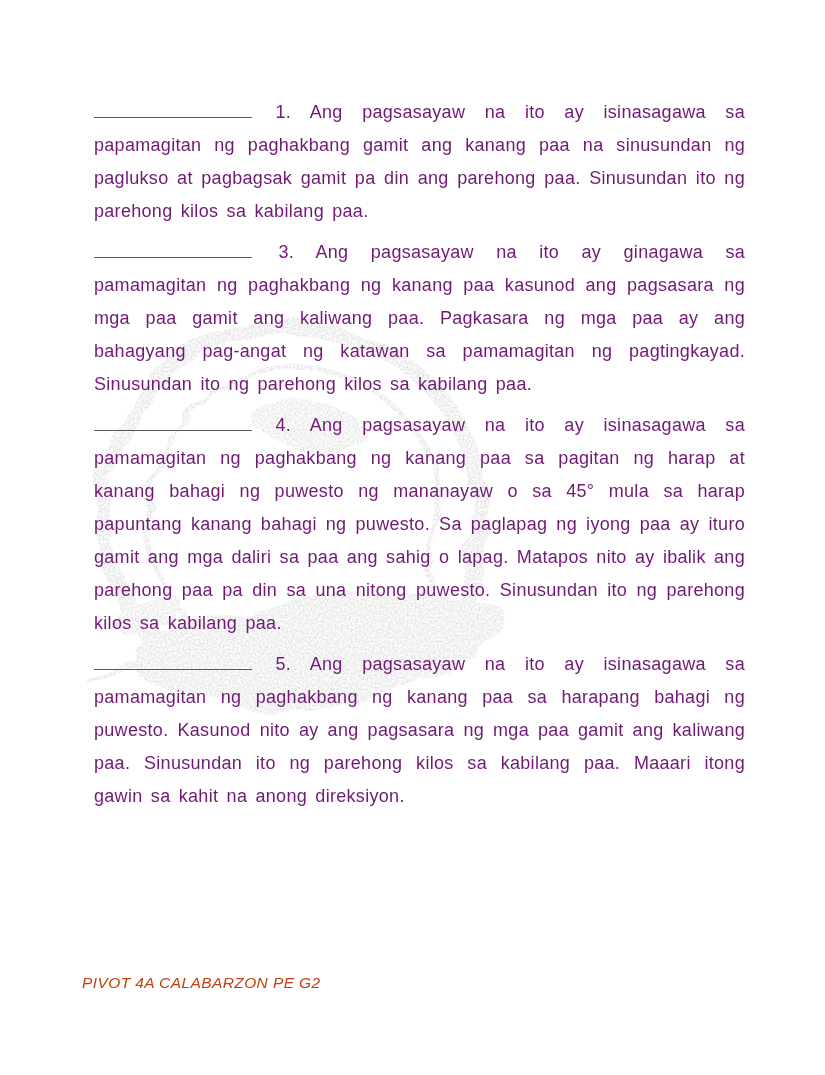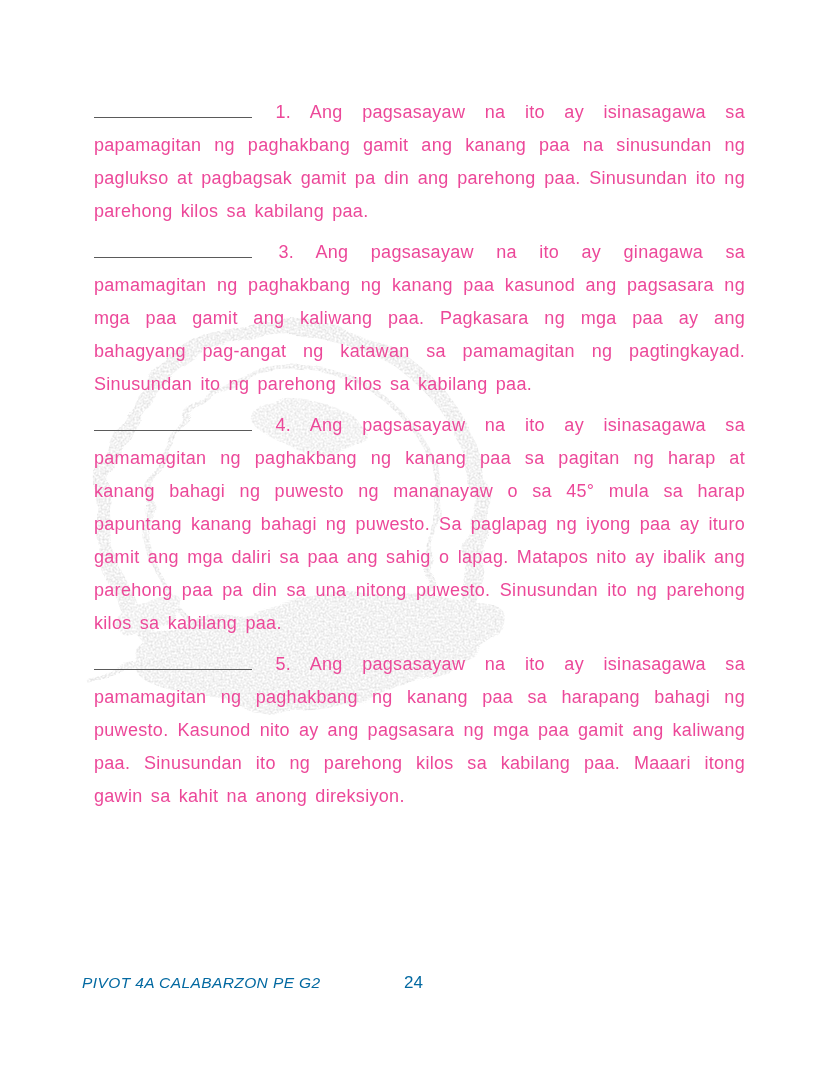--- a/index.html
+++ b/index.html
@@ -30,40 +30,40 @@
     top: 96px;
     width: 663px;
   }
   .para {
     margin: 0 0 8px 12px;
     font-size: 18px;
     line-height: 33px;
     letter-spacing: 0.3px;
     word-spacing: 3px;
     text-align: justify;
-    color: #ec4899;
+    color: #701a75;
   }
   .blank {
     display: inline-block;
     width: 158px;
     height: 0.95em;
     border-bottom: 1.5px solid #5a5a5a;
     vertical-align: baseline;
   }
   .num {
     padding-left: 4px;
   }
   .footer {
     position: absolute;
     left: 82px;
     right: 80px;
     top: 971px;
     height: 26px;
     font-size: 15.5px;
-    color: #0369a1;
+    color: #c2410c;
   }
   .footer-left {
     position: absolute;
     left: 0;
     top: 3px;
     font-style: italic;
     letter-spacing: 0.4px;
   }
   .footer-page {
     position: absolute;
@@ -124,16 +124,15 @@
     <p class="para">
       <span class="blank"></span>
       <span class="num">5.</span>
       <span>Ang pagsasayaw na ito ay isinasagawa sa pamamagitan ng paghakbang ng kanang paa sa harapang bahagi ng puwesto. Kasunod nito ay ang pagsasara ng mga paa gamit ang kaliwang paa. Sinusundan ito ng parehong kilos sa kabilang paa. Maaari itong gawin sa kahit na anong direksiyon.</span>
     </p>
 
   </div>
 
   <div class="footer">
     <span class="footer-left">PIVOT 4A CALABARZON PE G2</span>
-    <span class="footer-page">24</span>
   </div>
 
 </div>
 
 </body></html>

